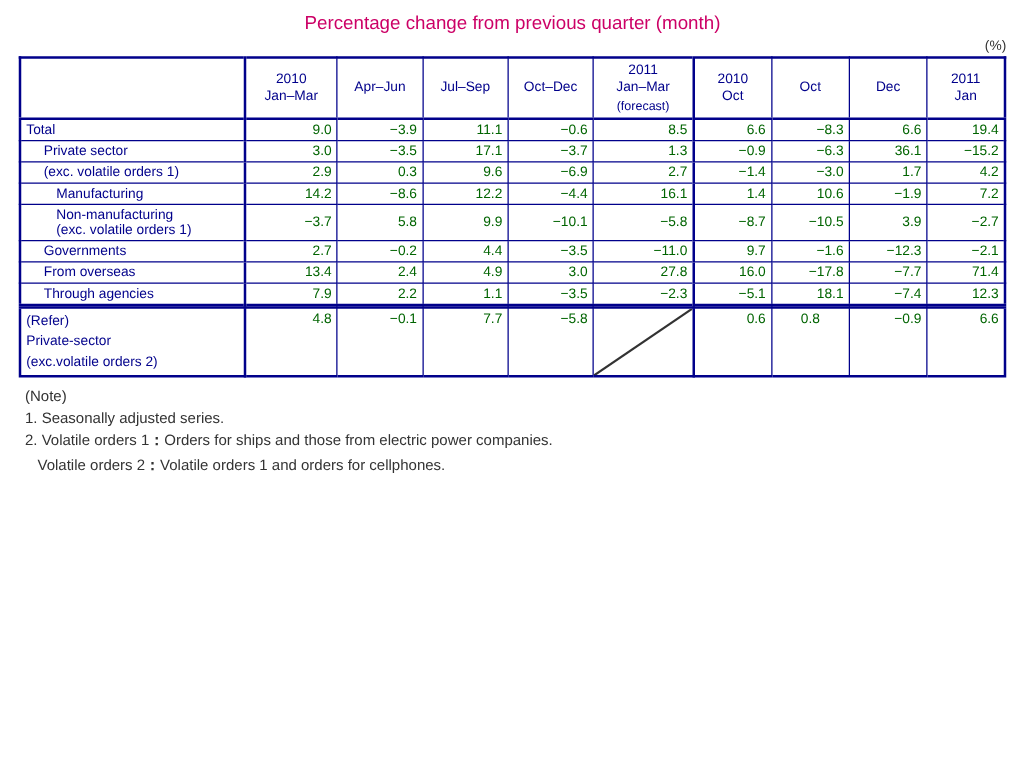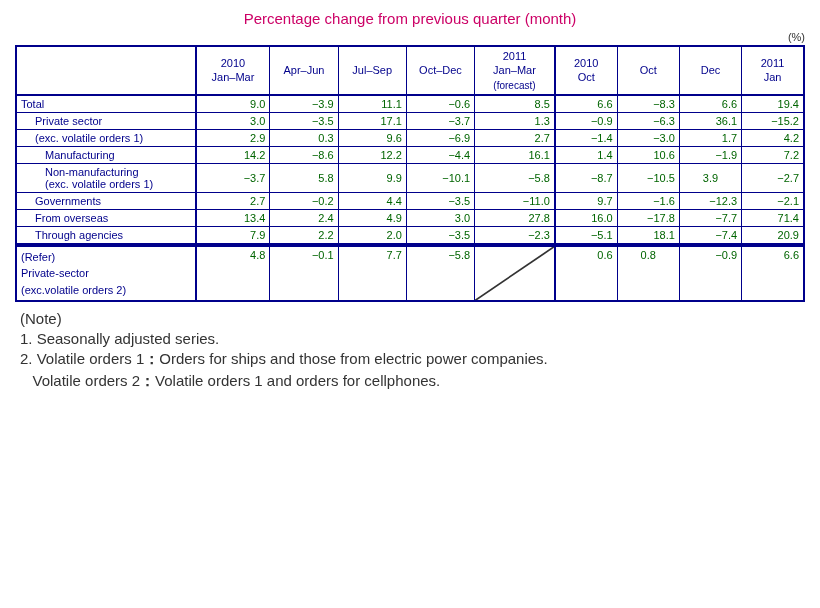--- a/index.html
+++ b/index.html
@@ -60,21 +60,21 @@
       position: absolute;
       top: 0; left: 0;
       width: 100%; height: 100%;
     }
     .refer-label {
       text-align: left !important;
       color: #00008B;
     }
     .note-section {
       margin-top: 8px;
-      font-size: 15px;
+      font-size: 12px;
       color: #333;
     }
     .note-section p {
       margin-bottom: 3px;
       padding-left: 5px;
     }
   </style>
 </head>
 <body>
 
@@ -147,21 +147,21 @@
       </tr>
       <tr>
         <td class="row-label" style="border-right: 2px solid rgb(0, 0, 139); color: rgb(0, 0, 139); padding-left: 28px;">Non-manufacturing<br>(exc. volatile orders 1)</td>
         <td style="color: rgb(0, 100, 0);">−3.7</td>
         <td style="color: rgb(0, 100, 0);">5.8</td>
         <td style="color: rgb(0, 100, 0); margin-left: 21px;">9.9</td>
         <td style="color: rgb(0, 100, 0);">−10.1</td>
         <td style="color: rgb(0, 100, 0); border-right: 2px solid rgb(0, 0, 139);">−5.8</td>
         <td style="color: rgb(0, 100, 0);">−8.7</td>
         <td style="color: rgb(0, 100, 0);">−10.5</td>
-        <td style="color: rgb(0, 100, 0); text-align: center;">3.9</td>
+        <td style="color: rgb(0, 100, 0);">3.9</td>
         <td style="color: rgb(0, 100, 0);">−2.7</td>
       </tr>
       <tr>
         <td class="row-label" style="border-right: 2px solid rgb(0, 0, 139); color: rgb(0, 0, 139); padding-left: 18px;">Governments</td>
         <td style="color: rgb(0, 100, 0);">2.7</td>
         <td style="color: rgb(0, 100, 0);">−0.2</td>
         <td style="color: rgb(0, 100, 0);">4.4</td>
         <td style="color: rgb(0, 100, 0);">−3.5</td>
         <td style="color: rgb(0, 100, 0); border-right: 2px solid rgb(0, 0, 139);">−11.0</td>
         <td style="color: rgb(0, 100, 0);">9.7</td>
@@ -178,27 +178,27 @@
         <td style="color: rgb(0, 100, 0); border-right: 2px solid rgb(0, 0, 139);">27.8</td>
         <td style="color: rgb(0, 100, 0);">16.0</td>
         <td style="color: rgb(0, 100, 0);">−17.8</td>
         <td style="color: rgb(0, 100, 0);">−7.7</td>
         <td style="color: rgb(0, 100, 0);">71.4</td>
       </tr>
       <tr>
         <td class="row-label" style="border-right: 2px solid rgb(0, 0, 139); color: rgb(0, 0, 139); padding-left: 18px;">Through agencies</td>
         <td style="color: rgb(0, 100, 0);">7.9</td>
         <td style="color: rgb(0, 100, 0);">2.2</td>
-        <td style="color: rgb(0, 100, 0);">2.0</td>
+        <td style="color: rgb(0, 100, 0);">1.1</td>
         <td style="color: rgb(0, 100, 0);">−3.5</td>
         <td style="color: rgb(0, 100, 0); border-right: 2px solid rgb(0, 0, 139);">−2.3</td>
         <td style="color: rgb(0, 100, 0);">−5.1</td>
         <td style="color: rgb(0, 100, 0); text-align: right;">18.1</td>
         <td style="color: rgb(0, 100, 0);">−7.4</td>
-        <td style="color: rgb(0, 100, 0);">20.9</td>
+        <td style="color: rgb(0, 100, 0);">12.3</td>
       </tr>
       <tr>
         <td colspan="10" style="padding: 0px; height: 2px; border-top: 2px solid rgb(0, 0, 139); border-bottom: 2px solid rgb(0, 0, 139);"></td>
       </tr>
       <tr class="refer-row">
         <td class="row-label refer-label" style="border-right: 2px solid rgb(0, 0, 139); color: rgb(0, 0, 139); line-height: 1.5; border-bottom: 2px solid rgb(0, 0, 139);">(Refer)<br> Private-sector<br>(exc.volatile orders 2)</td>
         <td style="color: rgb(0, 100, 0); border-bottom: 2px solid rgb(0, 0, 139);">4.8</td>
         <td style="color: rgb(0, 100, 0); border-bottom: 2px solid rgb(0, 0, 139);">−0.1</td>
         <td style="color: rgb(0, 100, 0); border-bottom: 2px solid rgb(0, 0, 139);">7.7</td>
         <td style="color: rgb(0, 100, 0); border-bottom: 2px solid rgb(0, 0, 139);">−5.8</td>

